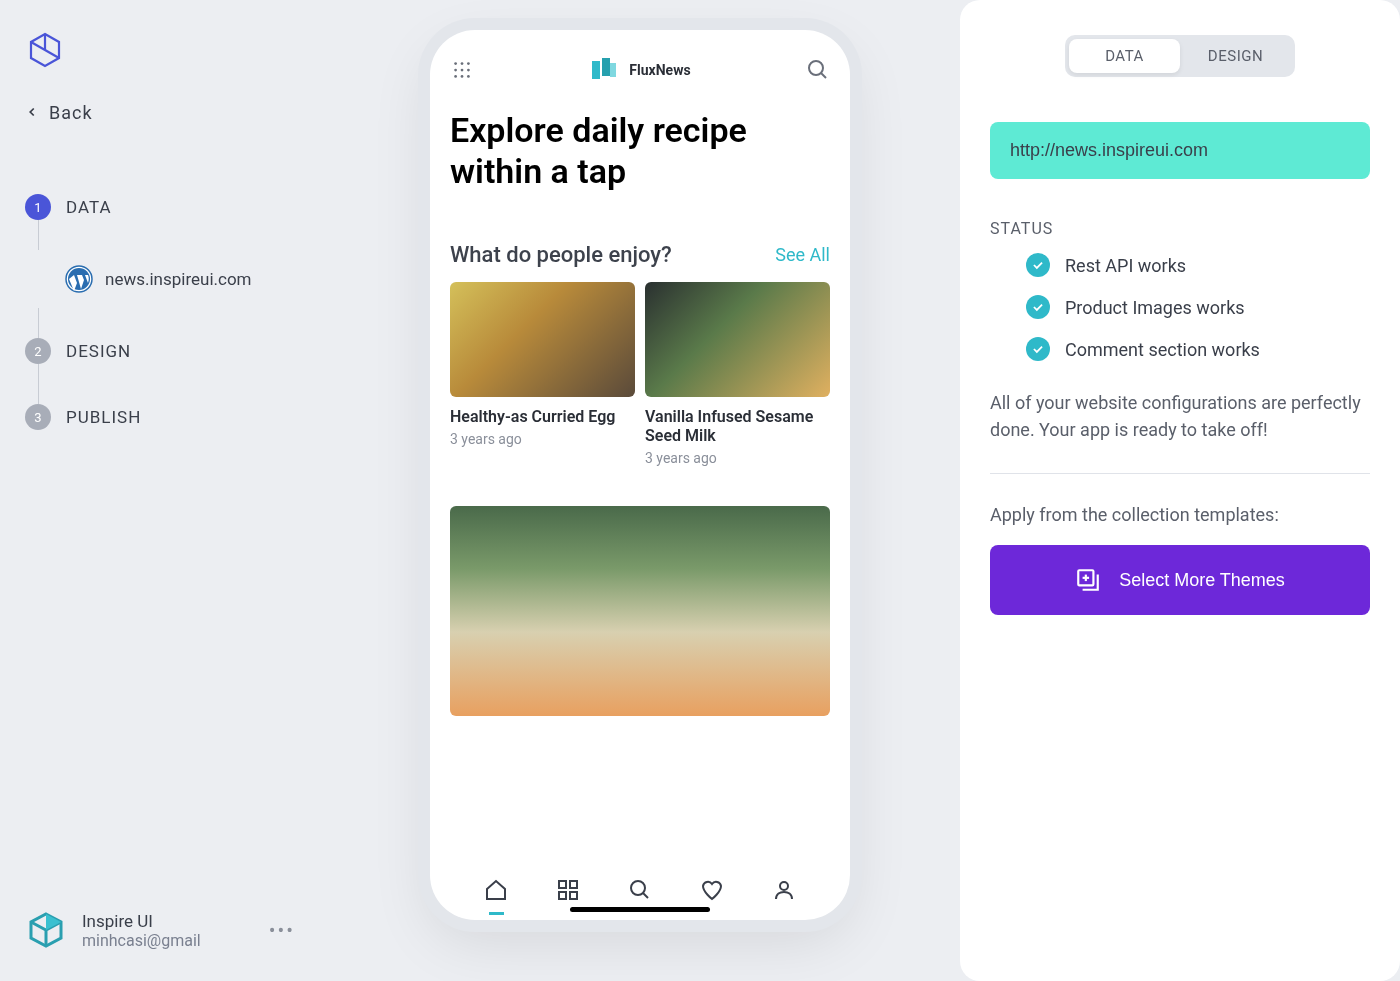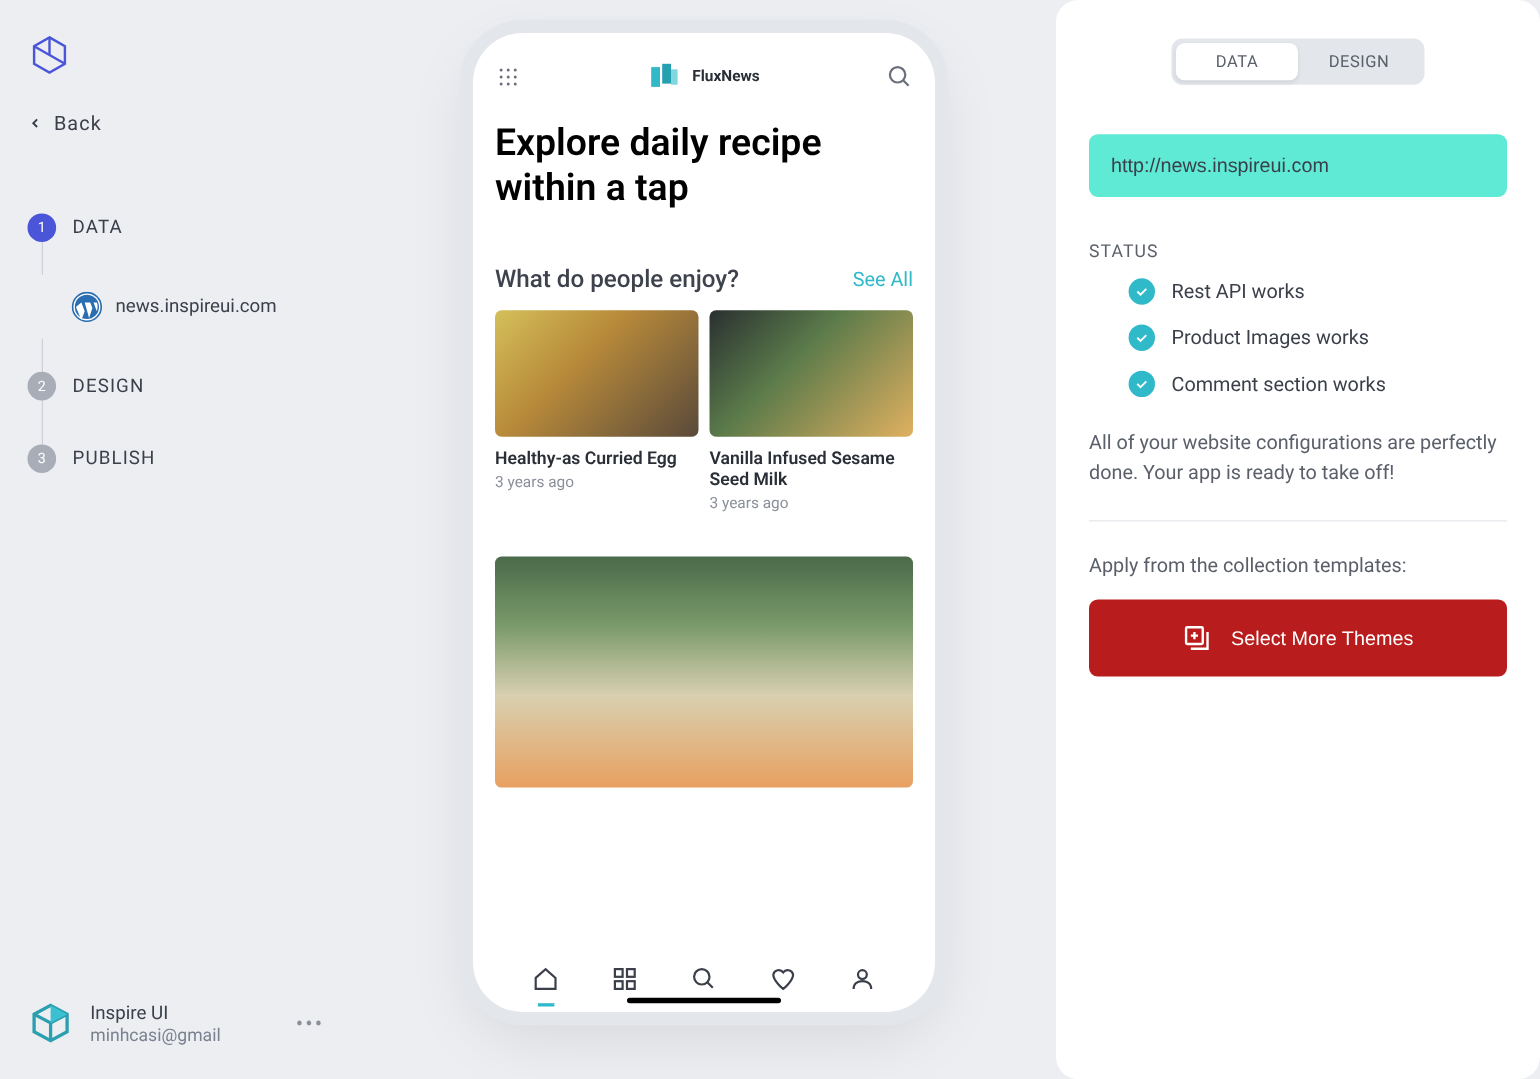--- a/index.html
+++ b/index.html
@@ -131,21 +131,21 @@
   .check-circle {
     width: 24px; height: 24px; background: #2fb9c9; border-radius: 50%;
     display: flex; align-items: center; justify-content: center; flex-shrink: 0;
   }
   .check-circle svg { width: 14px; height: 14px; }
   .status-text { font-size: 18px; color: #3a3f4a; }
   .status-msg { font-size: 18px; color: #5a5f6a; line-height: 1.5; margin-top: 10px; }
   .divider { height: 1px; background: #e0e3e9; margin: 30px 0; }
   .apply-text { font-size: 18px; color: #5a5f6a; margin-bottom: 20px; }
   .select-themes-btn {
-    width: 100%; background: #b91c1c; color: #fff; border: none;
+    width: 100%; background: #6d28d9; color: #fff; border: none;
     border-radius: 8px; padding: 22px; font-size: 18px; font-weight: 500;
     display: flex; align-items: center; justify-content: center; gap: 18px;
     cursor: pointer;
   }
   .select-themes-btn svg { width: 26px; height: 26px; }
 
   
   .img-food1 { background: linear-gradient(135deg,#d4c05a 0%,#b88a3a 40%,#5a4a3a 100%); }
   .img-food2 { background: linear-gradient(135deg,#2a3030 0%,#5a7a4a 40%,#e0b060 100%); }
   .img-drinks { background: linear-gradient(180deg,#4a6a4a 0%,#7a9a6a 30%,#d8d0b0 60%,#e8a060 100%); }

